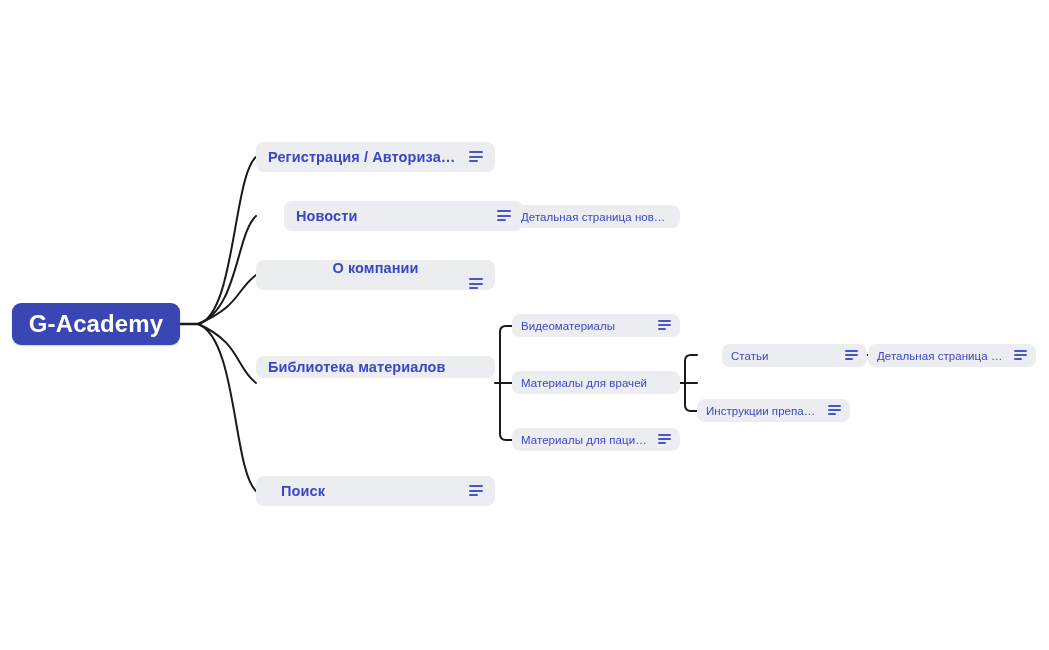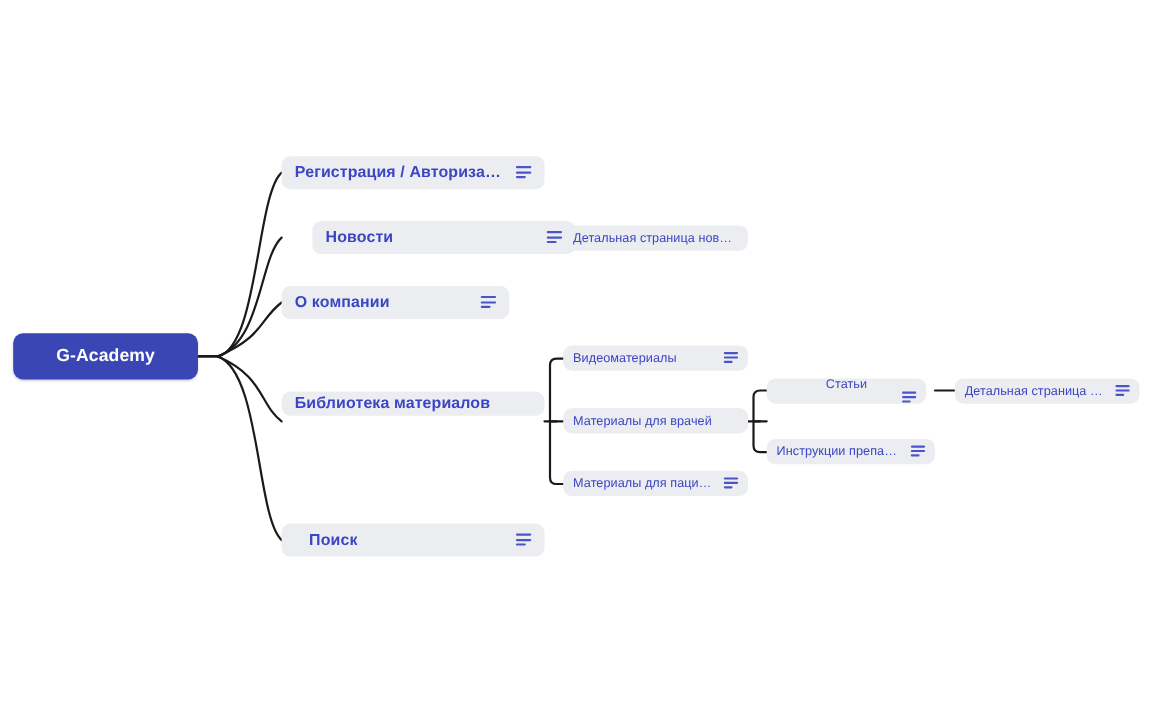--- a/index.html
+++ b/index.html
@@ -44,21 +44,21 @@
   }
   
   .node.root {
     background: #3a46b4;
     border-radius: 9px;
     justify-content: center;
     box-shadow: 0 1px 2px rgba(30, 35, 90, 0.22);
   }
   .node.root .label {
     color: #ffffff;
-    font-size: 16px;
+    font-size: 24px;
     font-weight: 700;
     letter-spacing: 0.1px;
     text-align: center;
   }
   
   .node.lvl1 {
     padding: 0 12px 0 12px;
     justify-content: flex-start;
   }
   .node.lvl1 .label {
@@ -157,21 +157,21 @@
   <div class="node lvl1" style="left:256px; top:201px; width:239px; height:30px;margin-left:28px;">
     <span class="label">Новости</span>
     <span class="spacer"></span>
     <span class="notes-icon">
       <i class="b1"></i>
         <i class="b2"></i>
         <i class="b3"></i>
     </span>
   </div>
 
-  <div class="node lvl1" style="left:256px; top:260px; width:207px; height:30px;">
+  <div class="node lvl1" style="left:256px; top:260px; width:239px; height:30px;flex-direction:column;">
     <span class="label">О компании</span>
     <span class="spacer"></span>
     <span class="notes-icon">
       <i class="b1"></i>
         <i class="b2"></i>
         <i class="b3"></i>
     </span>
   </div>
 
   <div class="node lvl1" style="left:256px; top:356px; width:239px; height:22px;">
@@ -209,21 +209,21 @@
   <div class="node lvl2" style="left:512px; top:428px; width:168px; height:23px;">
     <span class="label">Материалы для пациентов</span>
     <span class="spacer"></span>
     <span class="notes-icon">
       <i class="b1"></i>
         <i class="b2"></i>
         <i class="b3"></i>
     </span>
   </div>
 
-  <div class="node lvl3" style="left:697px; top:344px; width:145px; height:23px;flex-direction:column;">
+  <div class="node lvl3" style="left:722px; top:344px; width:145px; height:23px;">
     <span class="label">Статьи</span>
     <span class="spacer"></span>
     <span class="notes-icon">
       <i class="b1"></i>
         <i class="b2"></i>
         <i class="b3"></i>
     </span>
   </div>
 
 

